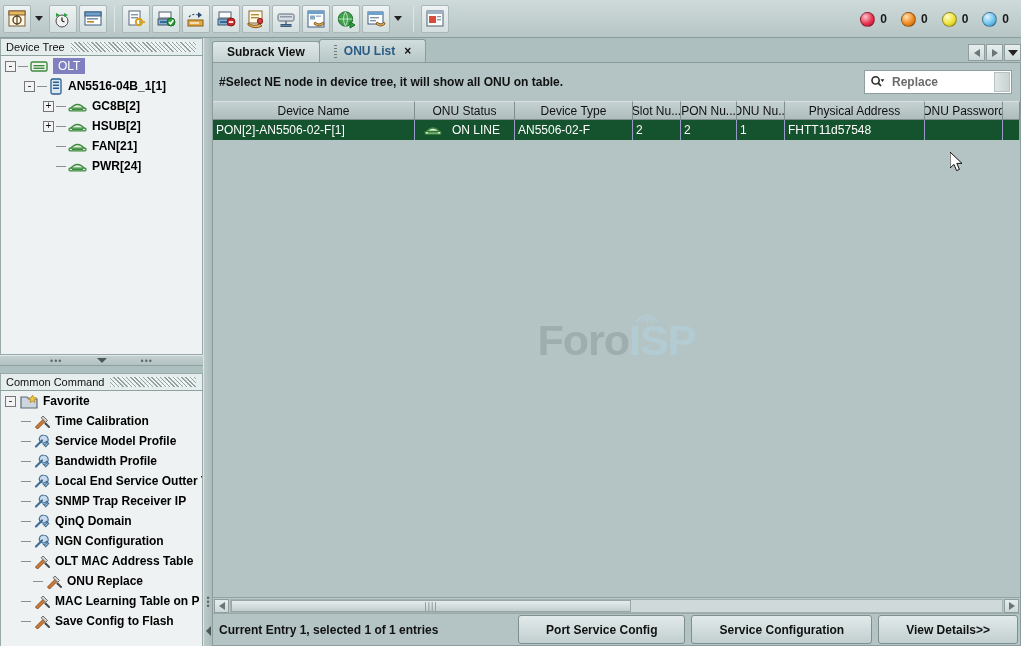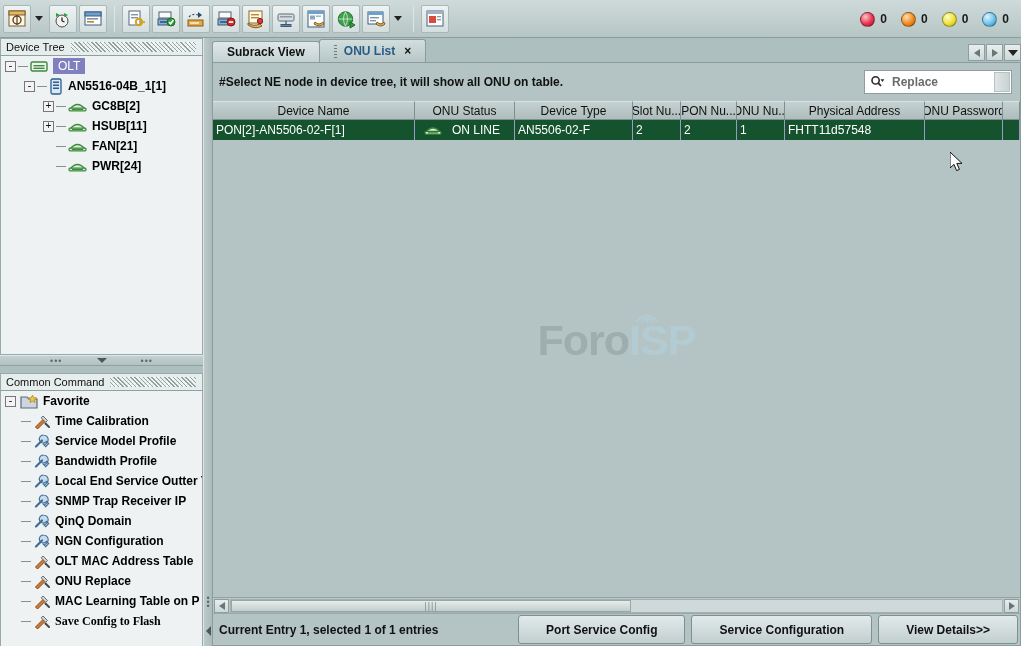--- a/index.html
+++ b/index.html
@@ -425,21 +425,21 @@
           <div class="trow" style="padding-left: 42px;">
             <span class="tog">+</span>
             <span class="tline"></span>
             <span class="ticon">
               <svg width="19" height="12" viewBox="0 0 19 12">
                 <path d="M2 9 q7.5 -9 15 0z" fill="#ddeedd" stroke="#3e8a3e" stroke-width="1.3"></path>
                 <rect x="1" y="8.2" width="17" height="2.6" rx="1" fill="#cfe6cf" stroke="#3e8a3e" stroke-width="1.2"></rect>
                 <rect x="4" y="9" width="11" height="1" fill="#3e8a3e"></rect>
               </svg>
             </span>
-            <span class="tlabel b">HSUB[11]</span>
+            <span class="tlabel b">HSUB[2]</span>
           </div>
           <div class="trow" style="padding-left: 42px;">
             <span class="tog-sp"></span>
             <span class="tline"></span>
             <span class="ticon">
               <svg width="19" height="12" viewBox="0 0 19 12">
                 <path d="M2 9 q7.5 -9 15 0z" fill="#ddeedd" stroke="#3e8a3e" stroke-width="1.3"></path>
                 <rect x="1" y="8.2" width="17" height="2.6" rx="1" fill="#cfe6cf" stroke="#3e8a3e" stroke-width="1.2"></rect>
                 <rect x="4" y="9" width="11" height="1" fill="#3e8a3e"></rect>
               </svg>
@@ -558,21 +558,21 @@
             <span class="tline"></span>
             <span class="ticon">
               <svg width="17" height="15" viewBox="0 0 17 15">
                 <path d="M2.5 13 l8 -8 2 2 -8 8z" fill="#cf7a3a" stroke="#8a4a12" stroke-width="1"></path>
                 <path d="M10 2 l4.5 4.5 -1.8 1.8 -4.5 -4.5z" fill="#d8d8d8" stroke="#6a6a6a" stroke-width="1"></path>
                 <path d="M12.5 9.5 l3.5 3.5" stroke="#4a4a4a" stroke-width="2" stroke-linecap="round"></path>
               </svg>
             </span>
             <span class="cmd-label">OLT MAC Address Table</span>
           </div>
-          <div class="trow" style="padding-left: 20px;">
+          <div class="trow" style="padding-left: 32px;">
             <span class="tline"></span>
             <span class="ticon">
               <svg width="17" height="15" viewBox="0 0 17 15">
                 <path d="M2.5 13 l8 -8 2 2 -8 8z" fill="#cf7a3a" stroke="#8a4a12" stroke-width="1"></path>
                 <path d="M10 2 l4.5 4.5 -1.8 1.8 -4.5 -4.5z" fill="#d8d8d8" stroke="#6a6a6a" stroke-width="1"></path>
                 <path d="M12.5 9.5 l3.5 3.5" stroke="#4a4a4a" stroke-width="2" stroke-linecap="round"></path>
               </svg>
             </span>
             <span class="cmd-label">ONU Replace</span>
           </div>
@@ -580,21 +580,21 @@
             <span class="tline"></span>
             <span class="ticon">
               <svg width="17" height="15" viewBox="0 0 17 15">
                 <path d="M2.5 13 l8 -8 2 2 -8 8z" fill="#cf7a3a" stroke="#8a4a12" stroke-width="1"></path>
                 <path d="M10 2 l4.5 4.5 -1.8 1.8 -4.5 -4.5z" fill="#d8d8d8" stroke="#6a6a6a" stroke-width="1"></path>
                 <path d="M12.5 9.5 l3.5 3.5" stroke="#4a4a4a" stroke-width="2" stroke-linecap="round"></path>
               </svg>
             </span>
             <span class="cmd-label">MAC Learning Table on P</span>
           </div>
-          <div class="trow" style="padding-left: 20px; font-family: Liberation Serif, serif;">
+          <div class="trow" style="padding-left: 20px;">
             <span class="tline"></span>
             <span class="ticon">
               <svg width="17" height="15" viewBox="0 0 17 15">
                 <path d="M2.5 13 l8 -8 2 2 -8 8z" fill="#cf7a3a" stroke="#8a4a12" stroke-width="1"></path>
                 <path d="M10 2 l4.5 4.5 -1.8 1.8 -4.5 -4.5z" fill="#d8d8d8" stroke="#6a6a6a" stroke-width="1"></path>
                 <path d="M12.5 9.5 l3.5 3.5" stroke="#4a4a4a" stroke-width="2" stroke-linecap="round"></path>
               </svg>
             </span>
             <span class="cmd-label">Save Config to Flash</span>
           </div>

